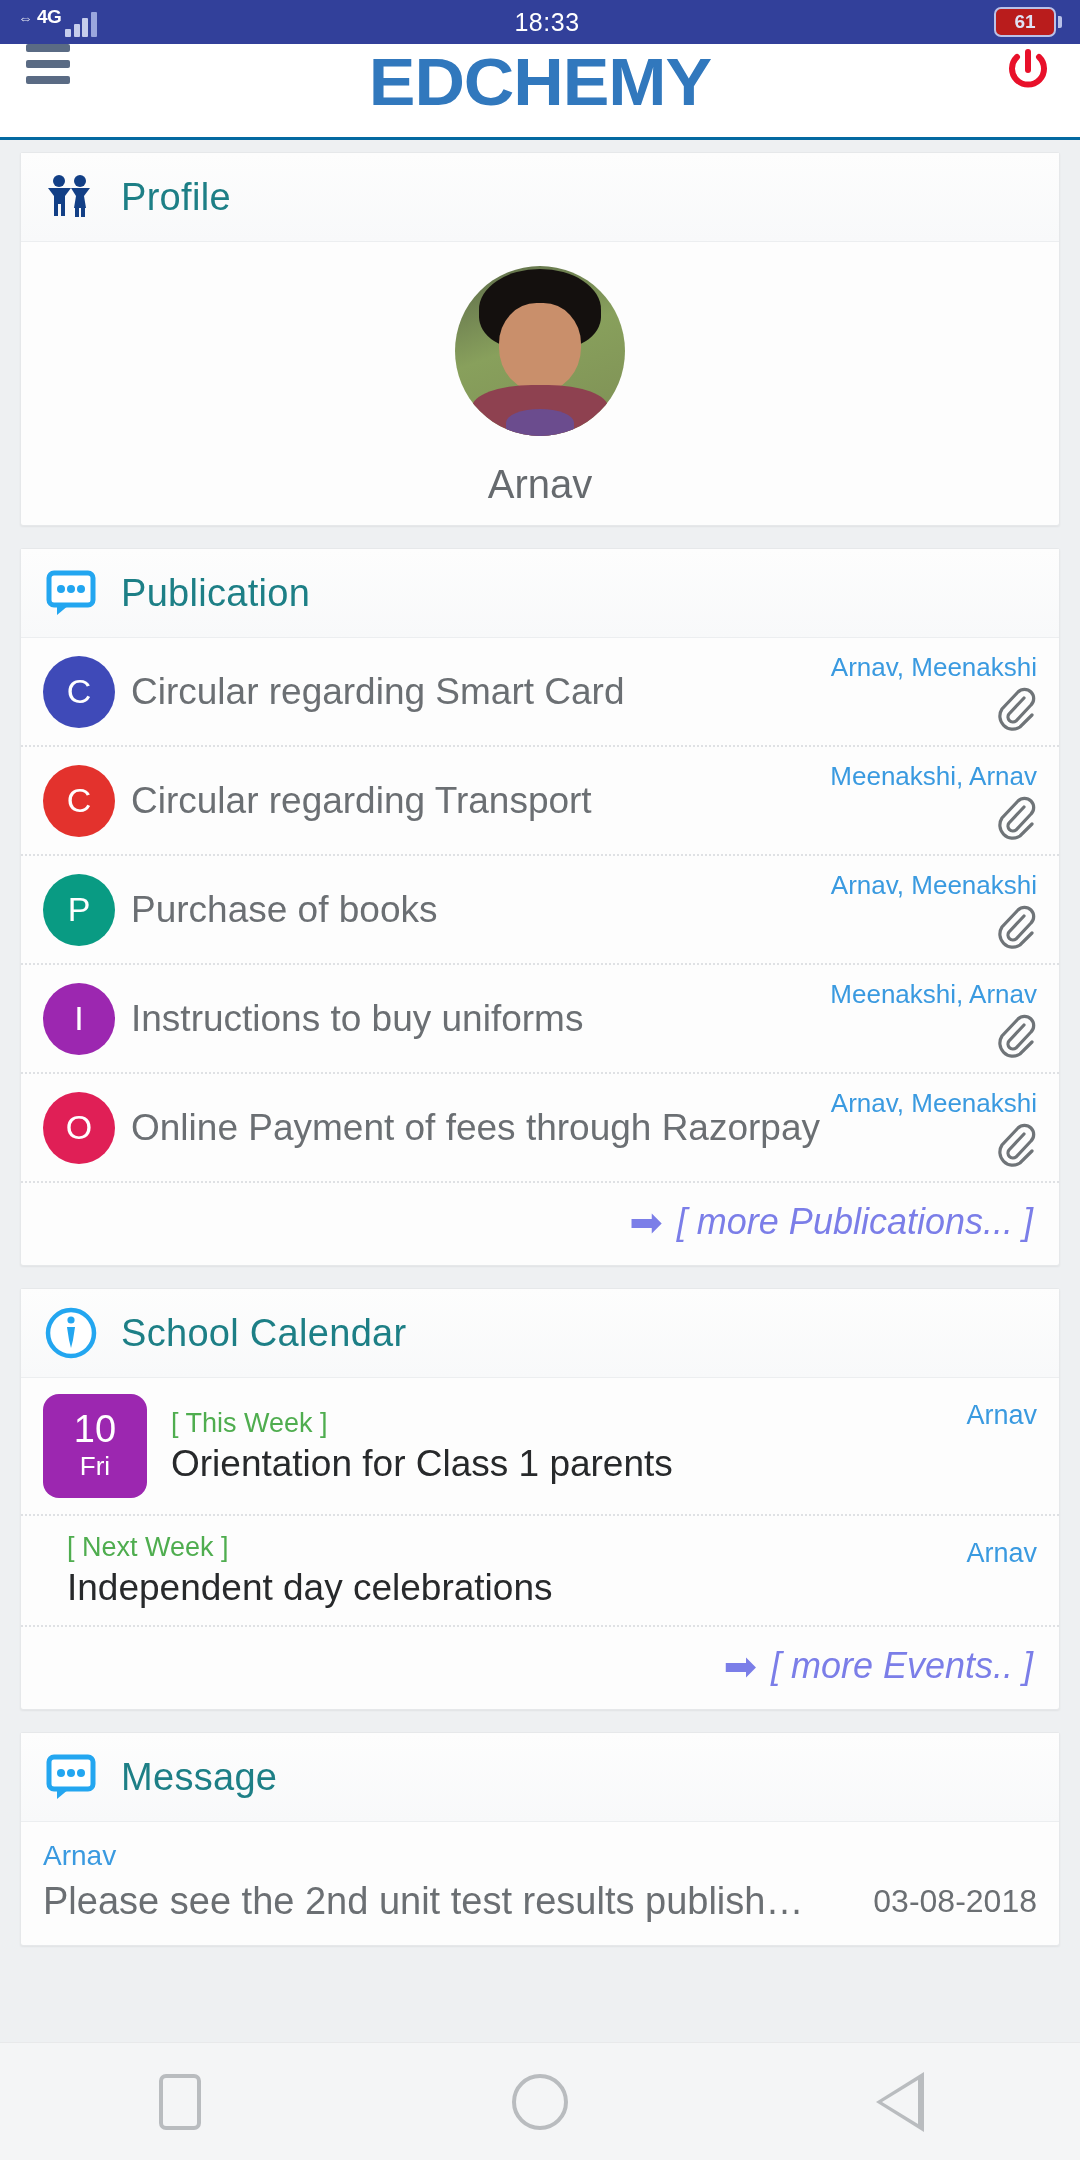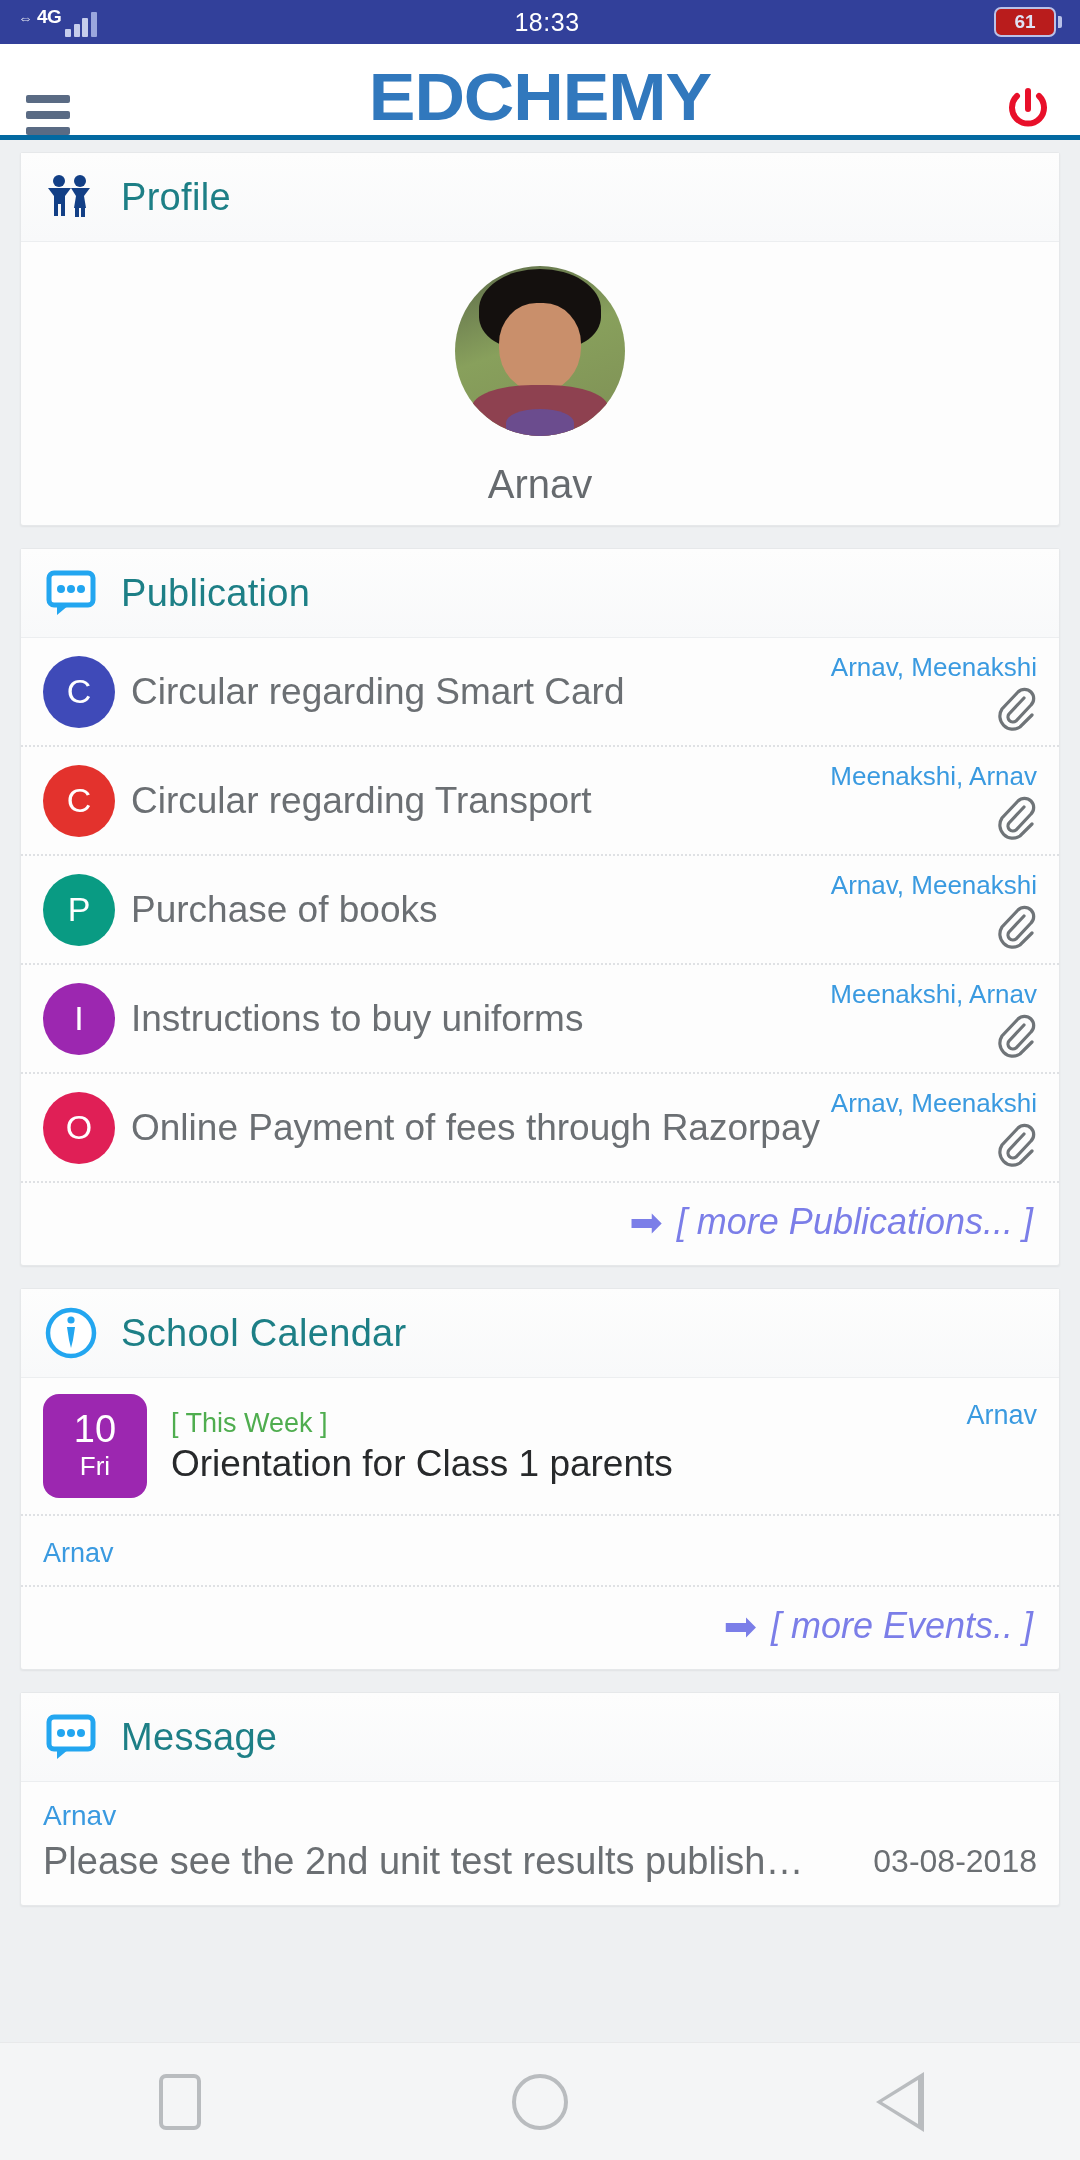--- a/index.html
+++ b/index.html
@@ -30,22 +30,22 @@
   .sb-right { margin-left:auto; display:flex; align-items:center; }
   .battery {
     border:2px solid #b9c1e8; border-radius:7px; width:62px; height:30px;
     display:flex; align-items:center; justify-content:center;
     font-size:19px; font-weight:bold; color:#dfe3f5; background:#b91c1c;
   }
   .battery-tip { width:4px; height:12px; background:#b9c1e8; border-radius:0 2px 2px 0; margin-left:2px;}
 
   
   .appbar {
-    height:96px; background:#ffffff; display:flex; align-items:flex-end;
-    padding:0 26px; position:relative; border-bottom:5px solid #0369a1;
+    height:96px; background:#ffffff; display:flex; align-items:flex-start;
+    padding:0 26px; position:relative; border-bottom:3px solid #0369a1;
   }
   .hamburger { width:44px; display:flex; flex-direction:column; gap:8px; cursor:pointer;}
   .hamburger span { display:block; height:8px; border-radius:2px; background:#5a6b84; }
   .brand {
     position:absolute; left:0; right:0; text-align:center;
     font-family:"Liberation Sans", sans-serif;
     font-size:66px; font-weight:bold; color:#3178bd;
     letter-spacing:-1px; transform:scaleX(1.06);
   }
   .power {
@@ -308,20 +308,24 @@
         <span class="cal-dow">Fri</span>
       </div>
       <div class="cal-mid">
         <div class="cal-week">[ This Week ]</div>
         <div class="cal-ev">Orientation for Class 1 parents</div>
       </div>
       <div class="cal-stu">Arnav</div>
     </div>
 
     <div class="cal-row">
+      <div class="cal-mid">
+        <div class="cal-week">[ Next Week ]</div>
+        <div class="cal-ev">Independent day celebrations</div>
+      </div>
       <div class="cal-stu">Arnav</div>
     </div>
 
     <div class="more-row">
       <span class="more-link">
         <span class="more-arrow">➡</span>
         <span>[ more Events.. ]</span>
       </span>
     </div>
   </div>

